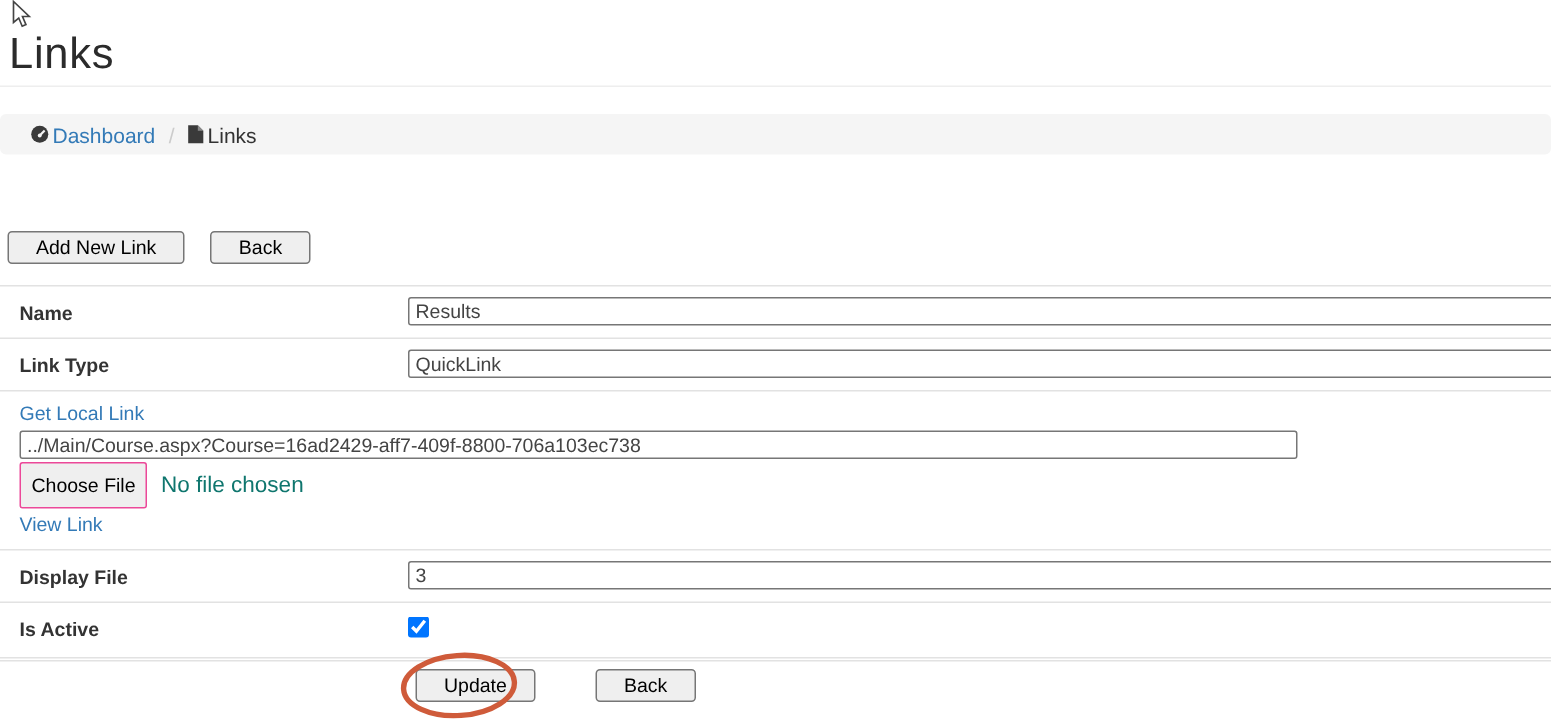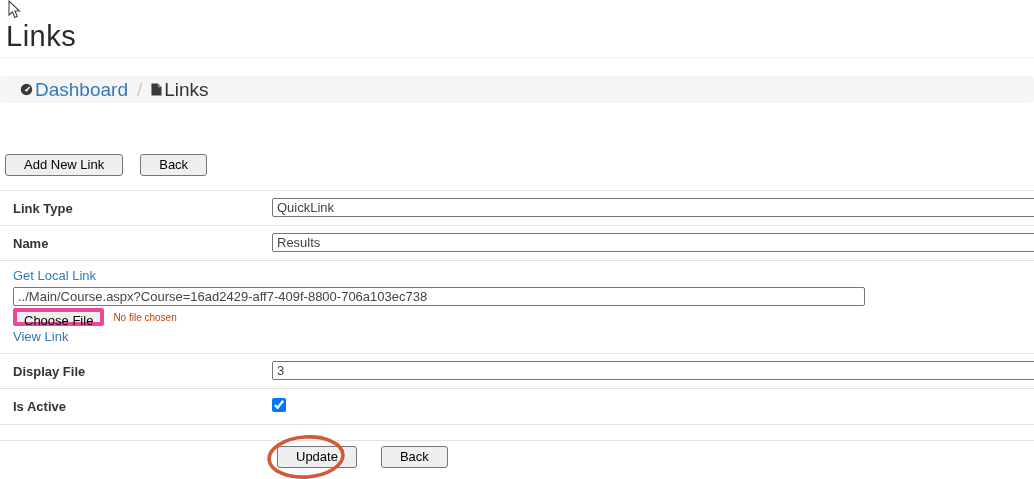--- a/index.html
+++ b/index.html
@@ -14,21 +14,21 @@
   .cursor { position: absolute; left: 6px; top: 0; z-index: 50; }
   .page-title {
     position: absolute; left: 6px; top: 20px;
     font-size: 29px; font-weight: 500; color: #2b2b2b; letter-spacing: 0.5px;
   }
   .title-rule { position: absolute; left: 0; top: 57px; width: 100%; height: 1px; background: #eeeeee; }
   .breadcrumb {
     position: absolute; left: 0; top: 76px; width: 100%; height: 27px;
     background: #f5f5f5; border-radius: 4px;
     display: flex; align-items: center; padding-left: 20px;
-    font-size: 19px;
+    font-size: 14px;
   }
   .breadcrumb .crumb { display: flex; align-items: center; gap: 2px; }
   .breadcrumb a { color: #337ab7; text-decoration: none; }
   .breadcrumb .sep { color: #cccccc; margin: 0 9px; }
   .breadcrumb .current { color: #333; display: flex; align-items: center; gap: 2px; }
   .btn {
     font-family: "Liberation Sans", sans-serif;
     font-size: 13px; color: #000;
     background: #efefef; border: 1px solid #767676; border-radius: 3px;
     padding: 3px 18px; cursor: pointer; line-height: 14px;
@@ -49,26 +49,26 @@
     border: 1px solid #767676; border-radius: 2px;
     padding: 2px 4px; height: 19px; background: #fff;
   }
   .inline-link { color: #337ab7; font-size: 13px; text-decoration: none; display: inline-block; line-height: 16px; }
   .link-stack > * { display: block; }
   .link-stack .text-input { margin: 3px 0 2px 0; }
   .file-row { display: flex; align-items: center; gap: 9px; margin: 1px 0 3px 0; }
   .file-btn {
     font-family: "Liberation Sans", sans-serif;
     font-size: 13px; color: #000; background: #efefef;
-    border: 4px solid #ec4899; border-radius: 2px; padding: 1px 7px; height: 18px; cursor: pointer;
+    border: 1px solid #ec4899; border-radius: 2px; padding: 1px 7px; height: 31px; cursor: pointer;
   }
-  .file-status { font-size: 10px; color: #c2410c; }
+  .file-status { font-size: 15px; color: #0f766e; }
   .checkbox { width: 14px; height: 14px; accent-color: #0075ff; margin-top: 2px; cursor: pointer; }
   .footer-rule { position: absolute; left: 0; top: 440px; width: 100%; height: 1px; background: #e2e2e2; }
-  .footer { position: absolute; left: 277px; top: 446px; display: flex; gap: 24px; }
+  .footer { position: absolute; left: 277px; top: 446px; display: flex; gap: 40px; }
   .annotation { position: absolute; left: 265px; top: 433px; z-index: 40; pointer-events: none; }
 </style>
 </head>
 <body>
 
 <svg class="cursor" width="18" height="20" viewBox="0 0 18 20">
   <path d="M3 1 L3 15 L6.5 12 L8.8 17.5 L11.3 16.4 L9 11 L13.5 11 Z" fill="#ffffff" stroke="#444" stroke-width="1.1"></path>
 </svg>
 
 <h1 class="page-title">Links</h1>
@@ -94,30 +94,30 @@
 </div>
 
 <div class="toolbar">
   <button class="btn">Add New Link</button>
   <button class="btn">Back</button>
 </div>
 
 <div class="form">
 
   <div class="form-row">
-    <div class="form-label">Link Type</div>
+    <div class="form-label">Name</div>
     <div class="form-value">
-      <input class="text-input" type="text" value="QuickLink" style="">
+      <input class="text-input" type="text" value="Results" style="">
     </div>
   </div>
 
   <div class="form-row">
-    <div class="form-label">Name</div>
+    <div class="form-label">Link Type</div>
     <div class="form-value">
-      <input class="text-input" type="text" value="Results" style="">
+      <input class="text-input" type="text" value="QuickLink" style="">
     </div>
   </div>
 
   <div class="form-row">
     <div class="form-value link-stack">
       <a href="#" class="inline-link">Get Local Link</a>
       <input class="text-input" type="text" value="../Main/Course.aspx?Course=16ad2429-aff7-409f-8800-706a103ec738" style="">
       <span class="file-row">
         <button class="file-btn">Choose File</button>
         <span class="file-status">No file chosen</span>

